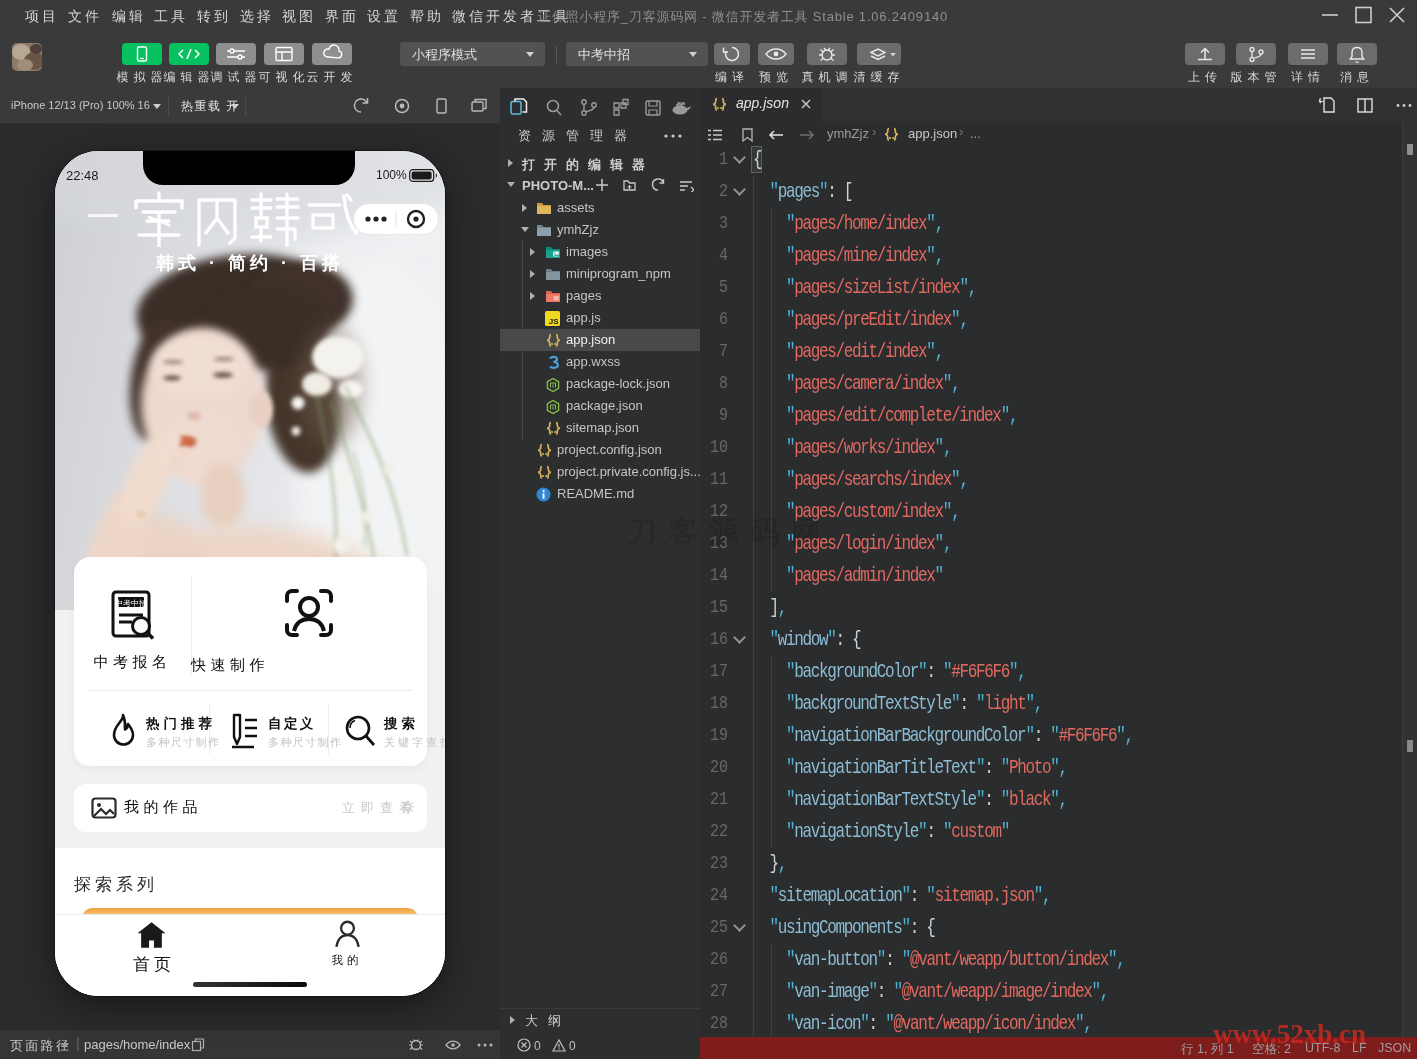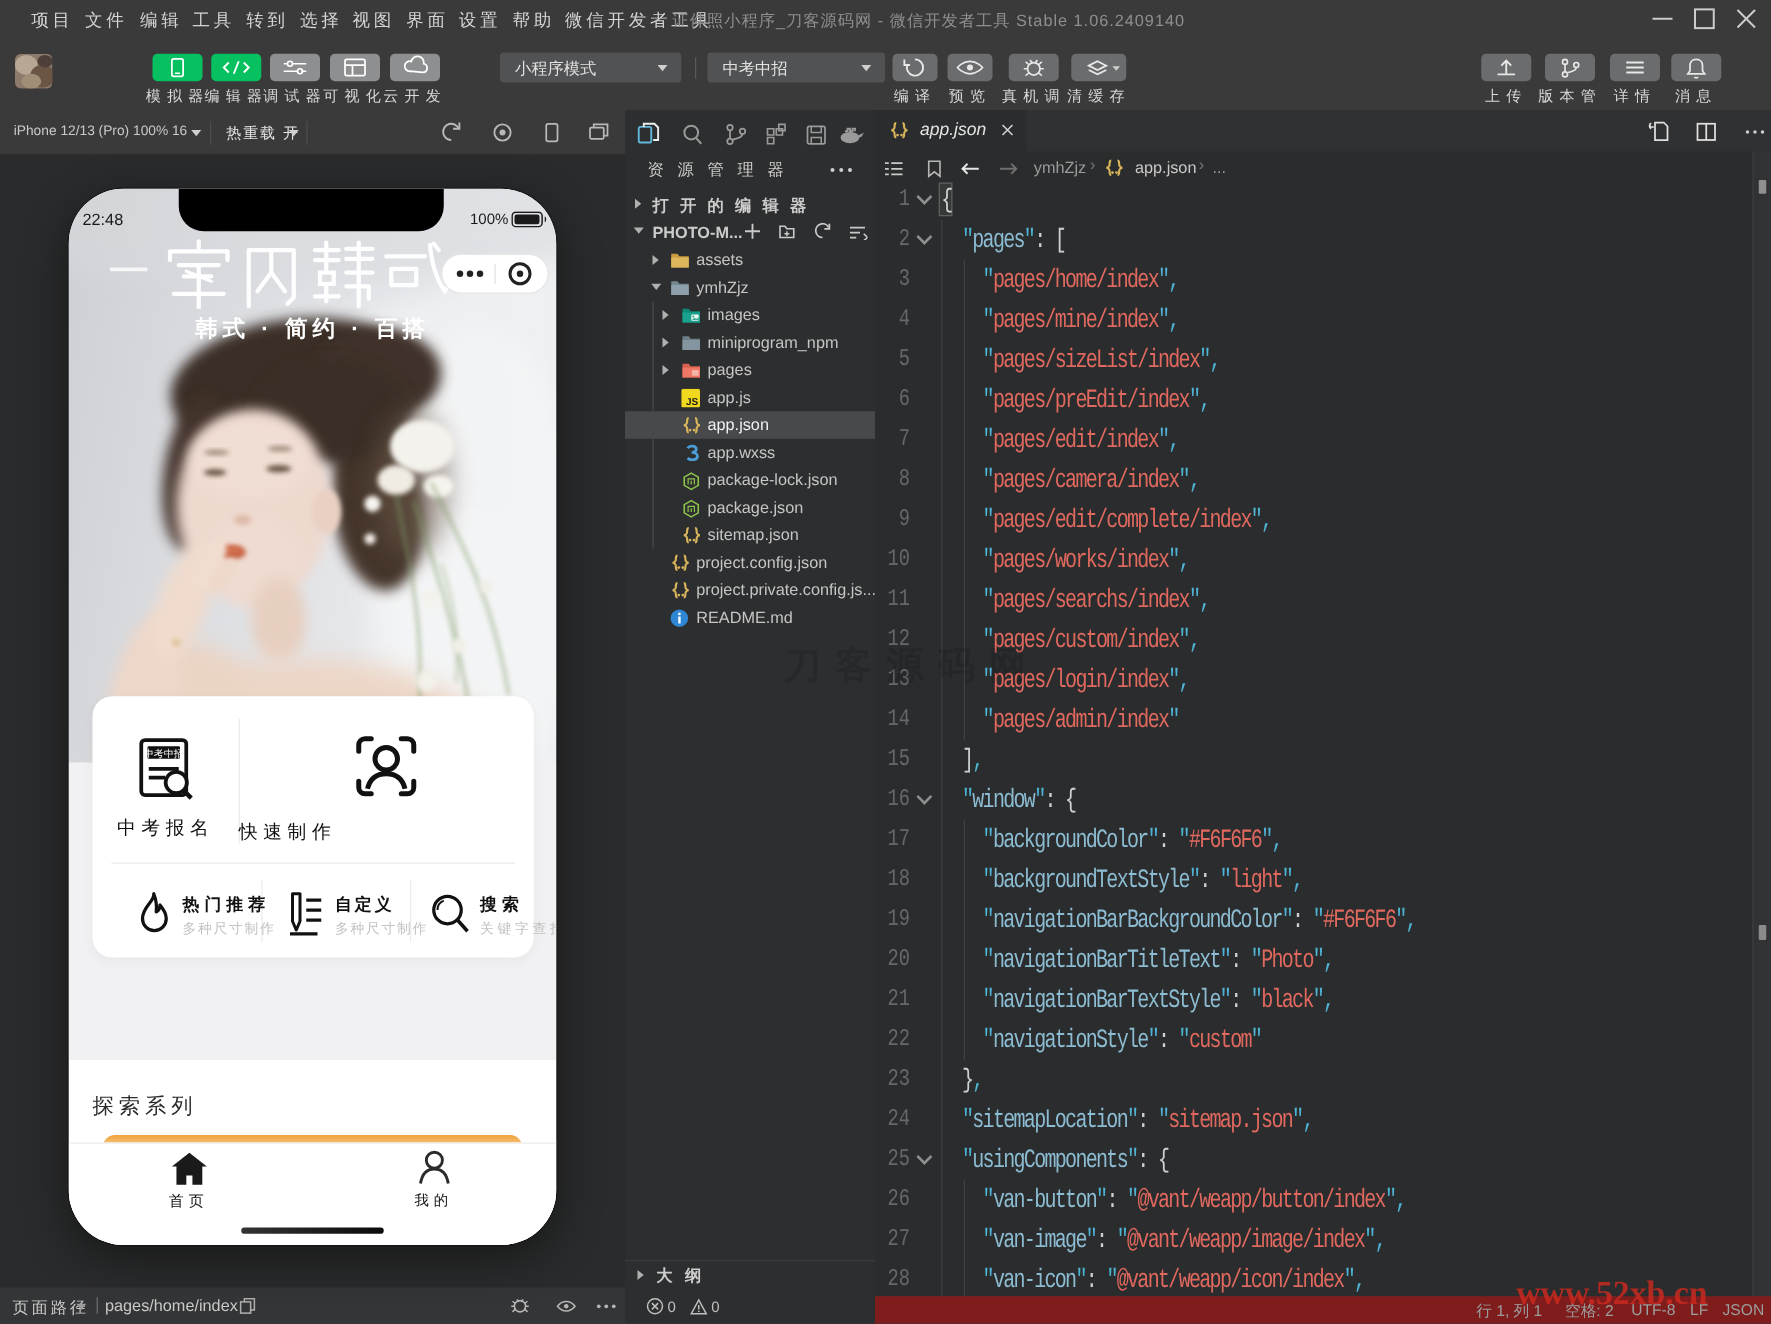--- a/index.html
+++ b/index.html
@@ -483,21 +483,21 @@
             <rect x="6.6" y="6.2" width="1.9" height="5.6" fill="#fff"></rect>
           </svg>
         </span>
         <span style="position:absolute;left:57px">README.md</span>
       </div>
     </div>
 <div class="a" style="left:22px;top:153px;width:1px;height:198px;background:#47484a"></div>
 </div>
 <div class="a" style="left:500px;top:1008px;width:200px;height:23px;background:#2d2e2f;border-top:1px solid #3a3b3c">
     <span class="tarr arr-r" style="position:absolute;left:10px;top:7px"></span>
-    <span style="position:absolute;left:25px;top:3px;font-size:13px;font-weight:bold;color:#cccccc;letter-spacing:10px">大纲</span>
+    <span style="position:absolute;left:25px;top:3px;font-size:13px;font-weight:normal;color:#cccccc;letter-spacing:10px">大纲</span>
   </div>
 <div id="errbar" class="a">
     <svg class="ic" style="left:17px;top:7px" width="80" height="16" viewBox="0 0 80 16">
       <circle cx="7" cy="8" r="6" fill="none" stroke="#c0c0c0" stroke-width="1.2"></circle>
       <path d="M4.5 5.5l5 5M9.5 5.5l-5 5" stroke="#c0c0c0" stroke-width="1.2"></path>
       <text x="17" y="12.5" font-size="12" fill="#c0c0c0" font-family="Liberation Sans">0</text>
       <path d="M36 14L42 3l6 11z" fill="none" stroke="#c0c0c0" stroke-width="1.2"></path>
       <path d="M42 7v3.5" stroke="#c0c0c0" stroke-width="1.2"></path>
       <circle cx="42" cy="12" r="0.7" fill="#c0c0c0"></circle>
       <text x="52" y="12.5" font-size="12" fill="#c0c0c0" font-family="Liberation Sans">0</text>
@@ -655,26 +655,39 @@
       <div class="st" style="left:194px;top:158px;font-size:13.5px;color:#111;font-weight:bold;letter-spacing:2.4px">自定义</div>
       <div class="st" style="left:194px;top:178px;font-size:11px;color:#c2c2c2;letter-spacing:1.4px">多种尺寸制作</div>
       <svg style="position:absolute;left:268px;top:155px" width="36" height="38" viewBox="0 0 36 38">
         <circle cx="16" cy="16" r="11" fill="none" stroke="#111" stroke-width="2.6"></circle>
         <path d="M24 24l8 9" stroke="#111" stroke-width="2.8"></path>
         <path d="M8 16a8 8 0 0 1 5-7.5" stroke="#111" stroke-width="1.6" fill="none"></path>
       </svg>
       <div class="st" style="left:310px;top:158px;font-size:13.5px;color:#111;font-weight:bold;letter-spacing:4px">搜索</div>
       <div class="st" style="left:310px;top:178px;font-size:11px;color:#c2c2c2;letter-spacing:3px">关键字查找</div>
     </div>
+    <div class="ph-card" style="left:19px;top:633px;width:353px;height:48px;border-radius:12px">
+      <svg style="position:absolute;left:17px;top:13px" width="26" height="22" viewBox="0 0 26 22">
+        <rect x="1.5" y="1.5" width="23" height="19" rx="3" fill="none" stroke="#2b2b2b" stroke-width="2.2"></rect>
+        <circle cx="8" cy="8" r="2" fill="#2b2b2b"></circle>
+        <path d="M3 19l7-7 5 5 4-4 4 4" fill="none" stroke="#2b2b2b" stroke-width="2.2"></path>
+      </svg>
+      <div class="st" style="left:50px;top:14px;font-size:15px;color:#111;letter-spacing:4.5px">我的作品</div>
+      <div class="st" style="left:268px;top:15px;font-size:13px;color:#c9c9c9;letter-spacing:6px">立即查看</div>
+      <svg style="position:absolute;left:327px;top:16px" width="14" height="14" viewBox="0 0 14 14">
+        <circle cx="7" cy="7" r="3" fill="none" stroke="#c9c9c9" stroke-width="1.3"></circle>
+        <path d="M7 0.5v2M7 11.5v2M0.5 7h2M11.5 7h2M2.4 2.4l1.4 1.4M10.2 10.2l1.4 1.4M2.4 11.6l1.4-1.4M10.2 3.8l1.4-1.4" stroke="#c9c9c9" stroke-width="1.1"></path>
+      </svg>
+    </div>
     <div class="st" style="left:19px;top:722px;font-size:17px;color:#2b2b2b;letter-spacing:4px">探索系列</div>
     <div class="a" style="left:27px;top:757px;width:336px;height:10px;border-radius:10px 10px 0 0;background:linear-gradient(#f0a23c,#f7ce8d)"></div>
     <div class="a" style="left:0;top:763px;width:390px;height:82px;background:#fff;border-top:1px solid #ededed">
       <svg style="position:absolute;left:81px;top:6px" width="31" height="28" viewBox="0 0 25 23">
         <path d="M12.5 1L1 10h3v12h6.5v-6h4v6H21V10h3z" fill="#1a1a1a"></path>
       </svg>
-      <div class="st" style="left:72px;top:38px;width:48px;text-align:center;font-size:12px;color:#111;letter-spacing:4px">首页</div>
+      <div class="st" style="left:72px;top:38px;width:48px;text-align:right;font-size:17px;color:#111;letter-spacing:4px">首页</div>
       <svg style="position:absolute;left:279px;top:5px" width="27" height="28" viewBox="0 0 23 24">
         <circle cx="11.5" cy="7" r="5.5" fill="none" stroke="#2b2b2b" stroke-width="2"></circle>
         <path d="M2 23c1-6.5 4.5-10 9.5-10s8.5 3.5 9.5 10" fill="none" stroke="#2b2b2b" stroke-width="2"></path>
       </svg>
       <div class="st" style="left:268px;top:38px;width:48px;text-align:center;font-size:11.5px;color:#111;letter-spacing:4px">我的</div>
     </div>
     <div class="a" style="left:138px;top:831px;width:114px;height:5px;border-radius:3px;background:linear-gradient(90deg,#333,#0a0a0a)"></div>
   </div>
 </body></html>

